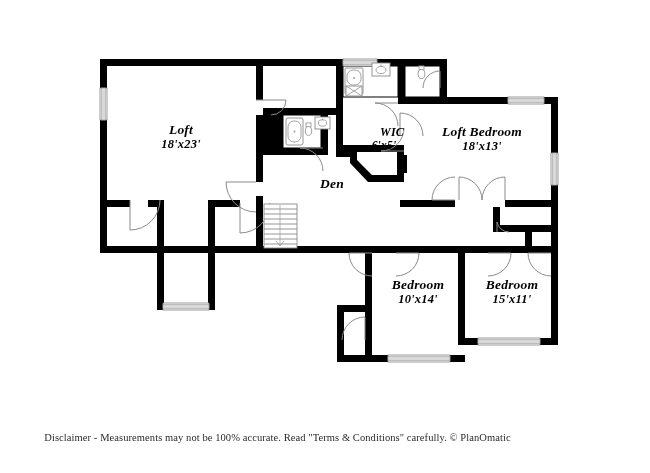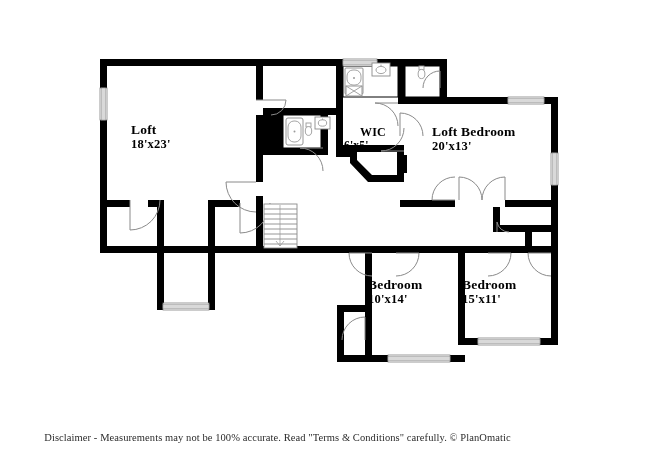--- a/index.html
+++ b/index.html
@@ -23,26 +23,28 @@
   #floorplan-svg {
     position: absolute;
     left: 0;
     top: 0;
     width: 650px;
     height: 473px;
     display: block;
   }
   .room-label {
     position: absolute;
+    text-align: center;
     font-family: "Liberation Serif", serif;
     font-weight: bold;
     color: #000000;
     line-height: 1.12;
     white-space: nowrap;
     user-select: none;
+    font-style: italic;
   }
   .room-label .rname {
     display: block;
     font-size: 13.5px;
     letter-spacing: 0.2px;
   }
   .room-label .rdim {
     display: block;
     font-size: 12.5px;
     letter-spacing: 0.2px;
@@ -347,30 +349,31 @@
       </g>
     </g>
   </svg>
 
   <div class="room-label" style="left:131px; top:122px; width:100px;">
     <span class="rname">Loft</span>
     <span class="rdim">18'x23'</span>
   </div>
 
   <div class="room-label" style="left:282px; top:176px; width:100px;">
+    <span class="rname">Den</span>
   </div>
 
   <div class="room-label small" style="left:344px; top:126px; width:80px;">
     <span class="rname">WIC</span>
     <span class="rdim">6'x5'</span>
   </div>
 
   <div class="room-label" style="left:432px; top:124px; width:100px;">
     <span class="rname">Loft Bedroom</span>
-    <span class="rdim">20'x13'</span>
+    <span class="rdim">18'x13'</span>
   </div>
 
   <div class="room-label" style="left:368px; top:277px; width:100px;">
     <span class="rname">Bedroom</span>
     <span class="rdim">10'x14'</span>
   </div>
 
   <div class="room-label" style="left:462px; top:277px; width:100px;">
     <span class="rname">Bedroom</span>
     <span class="rdim">15'x11'</span>

